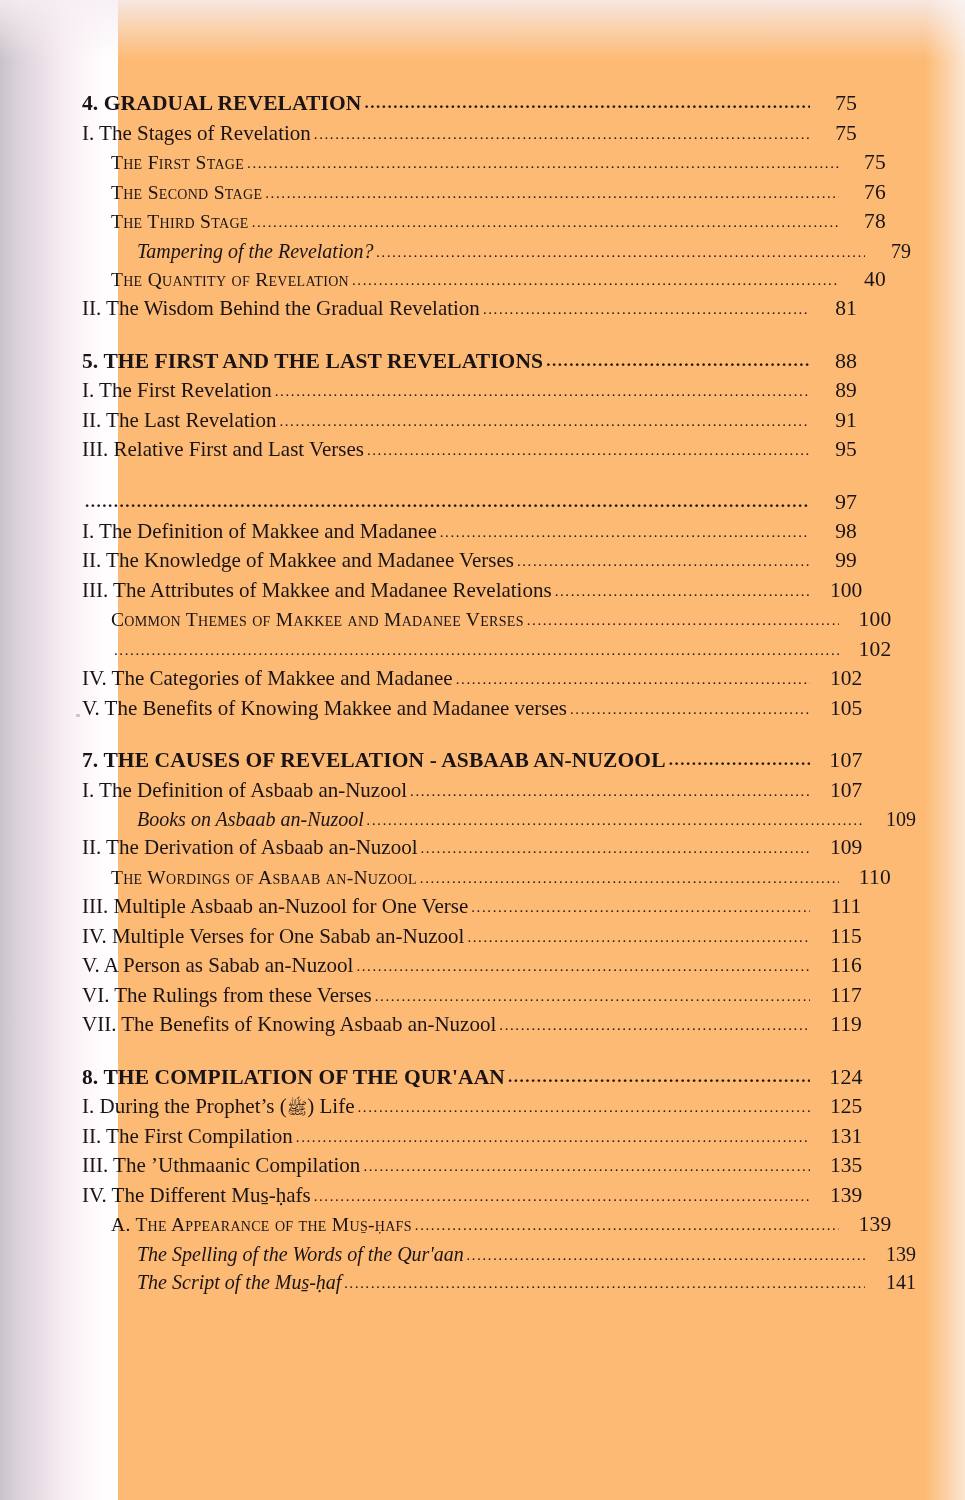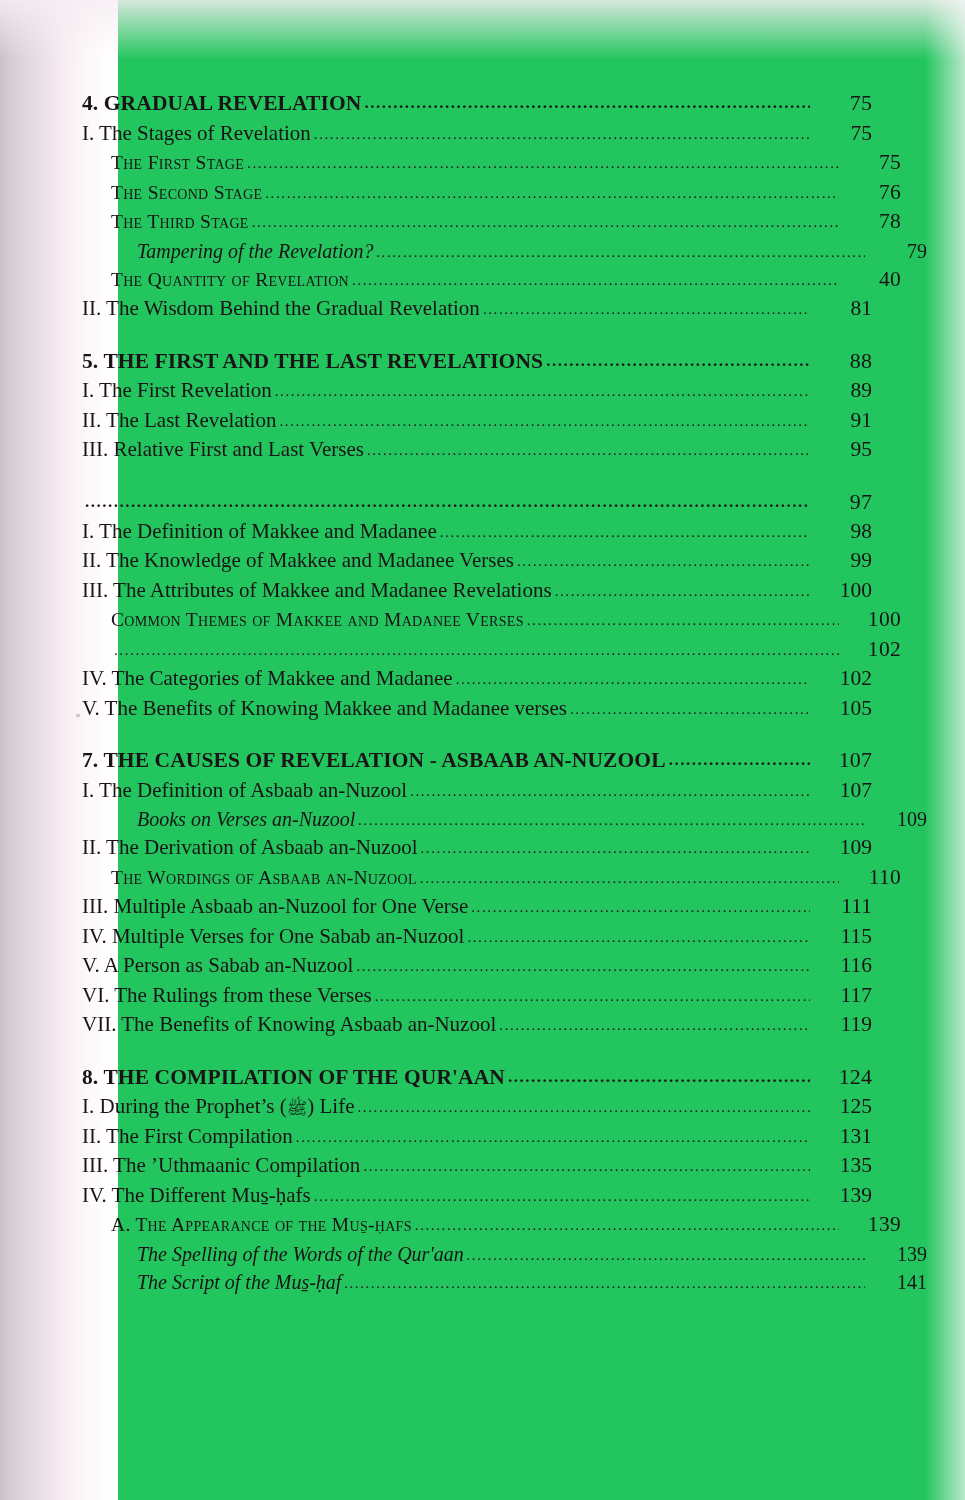--- a/index.html
+++ b/index.html
@@ -8,21 +8,21 @@
     background: #ffffff;
   }
   body {
     font-family: "Liberation Serif", "DejaVu Serif", serif;
   }
   #page {
     position: relative;
     width: 965px;
     height: 1500px;
     overflow: hidden;
-    background: #22c55e;
+    background: #fdba74;
   }
   
   #gutter-shadow {
     position: absolute;
     left: 0; top: 0;
     width: 118px; height: 100%;
     background: linear-gradient(to right,
         #c9c4c9 0px,
         #cfc8ce 6px,
         #ded5dc 22px,
@@ -69,21 +69,21 @@
     margin: 0 2px 0 3px;
     color: #1a1416;
     letter-spacing: 1.6px;
     font-size: 15px;
     position: relative;
     top: -1px;
   }
   .pagenum {
     flex: 0 0 auto;
     width: 52px;
-    text-align: right;
+    text-align: center;
     padding-left: 8px;
     color: #1a1416;
   }
 
   
   .lvl-chapter {
     font-weight: bold;
     font-size: 21.5px;
     letter-spacing: 0.1px;
     margin-left: 0px;
@@ -297,21 +297,21 @@
       </div>
       <div class="row-wrap">
         <div class="toc-row lvl-roman">
           <span class="toc-title">I. The Definition of Asbaab an-Nuzool</span>
           <span class="leader">................................................................................................................................................................</span>
           <span class="pagenum">107</span>
         </div>
       </div>
       <div class="row-wrap">
         <div class="toc-row lvl-italic">
-          <span class="toc-title">Books on Verses an-Nuzool</span>
+          <span class="toc-title">Books on Asbaab an-Nuzool</span>
           <span class="leader">................................................................................................................................................................</span>
           <span class="pagenum">109</span>
         </div>
       </div>
       <div class="row-wrap">
         <div class="toc-row lvl-roman">
           <span class="toc-title">II. The Derivation of Asbaab an-Nuzool</span>
           <span class="leader">................................................................................................................................................................</span>
           <span class="pagenum">109</span>
         </div>

